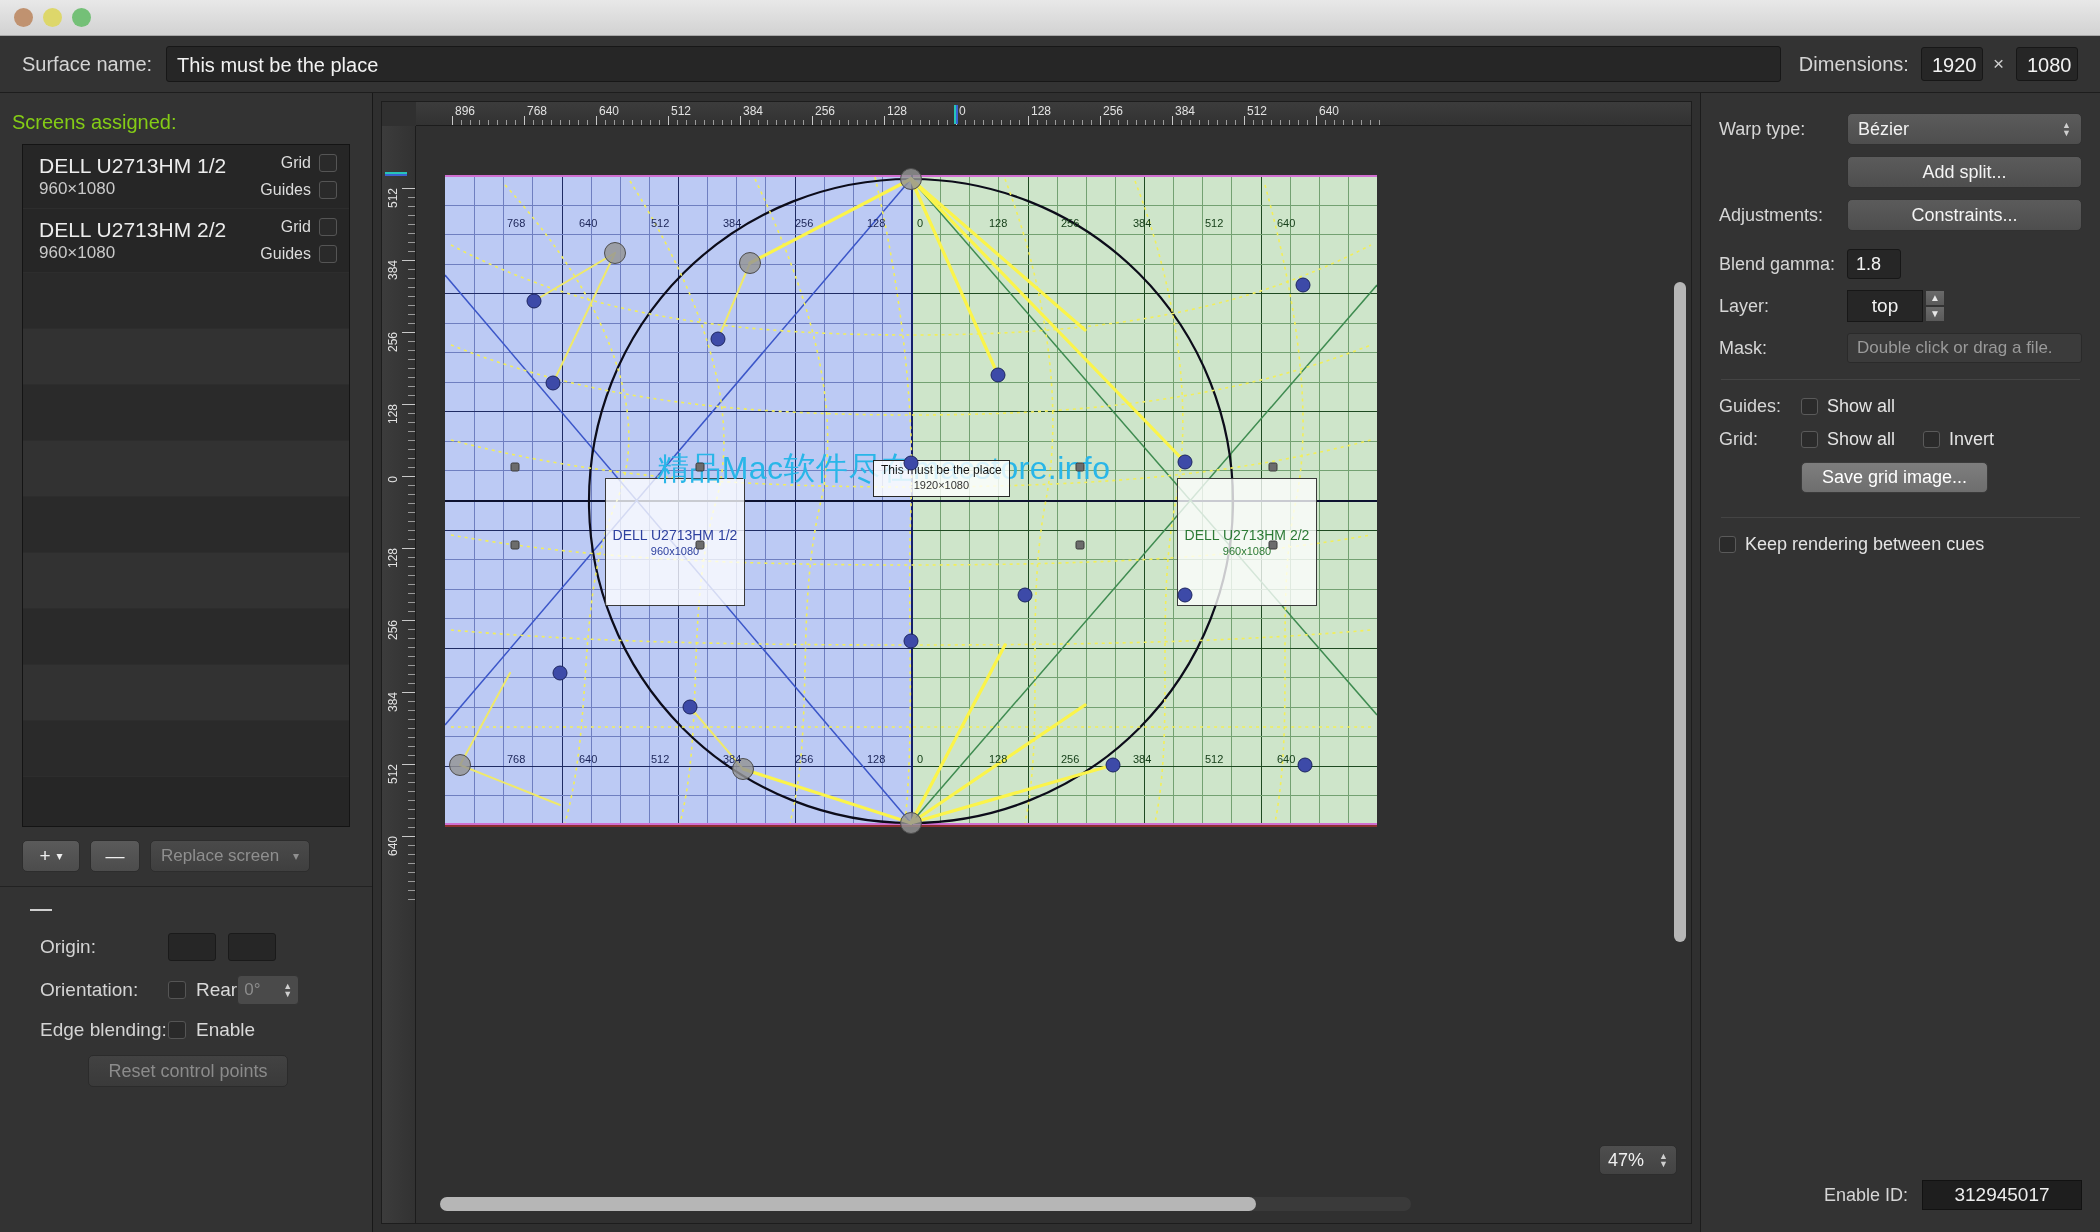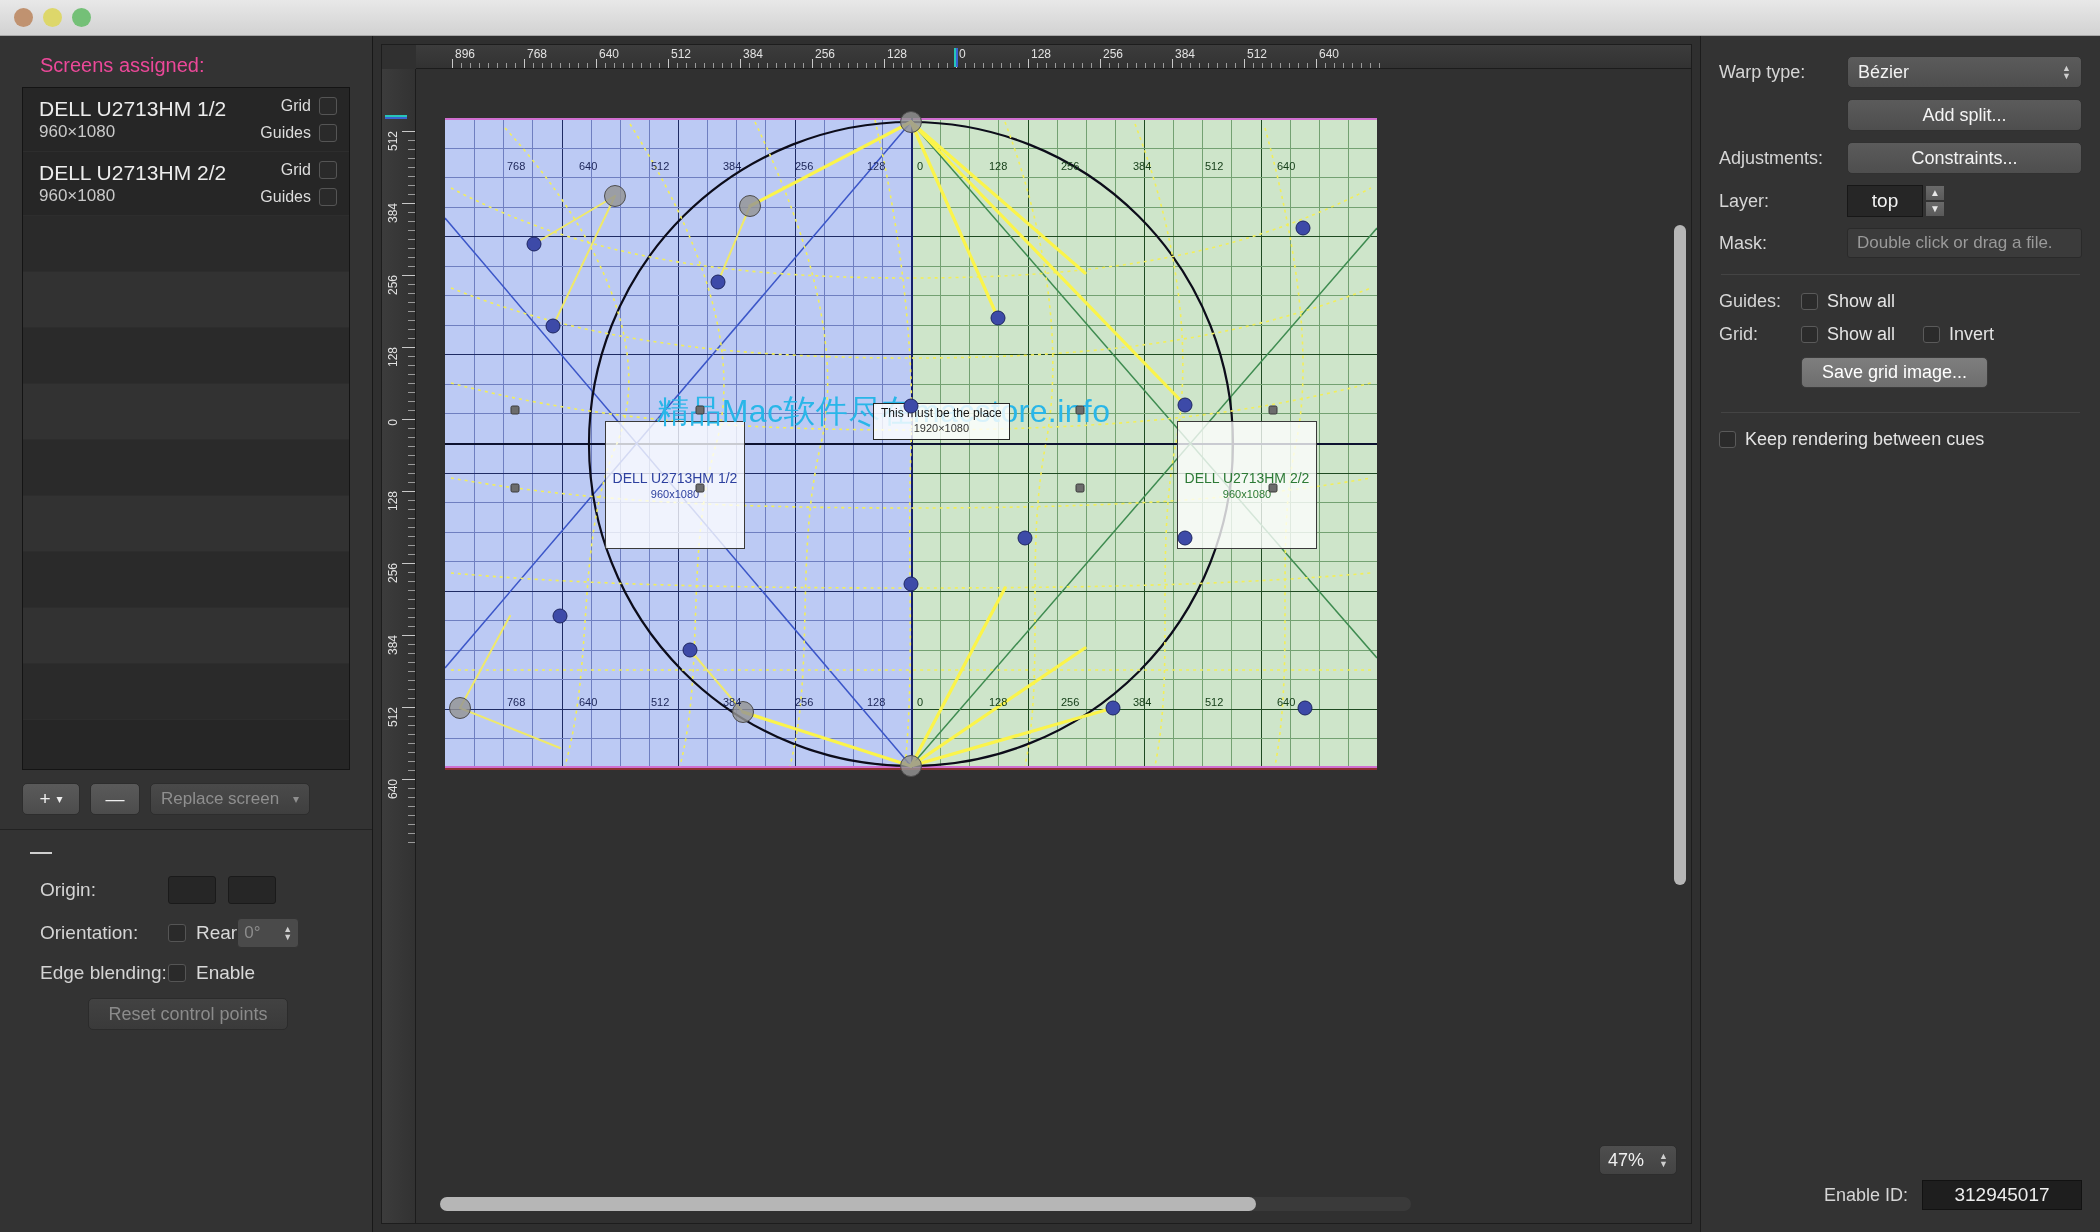--- a/index.html
+++ b/index.html
@@ -44,21 +44,21 @@
   .times{ color:#cfcfcf; font-size:19px; margin-left:10px; }
 
   
   .body{ flex:1; display:flex; min-height:0; }
 
   
   .sidebar{
     flex:0 0 373px; background:#333333; border-right:1px solid #181818;
     display:flex; flex-direction:column; position:relative;
   }
-  .sb-title{ color:#ec4899; font-size:20px; padding:18px 0 10px 40px; }
+  .sb-title{ color:#84cc16; font-size:20px; padding:18px 0 10px 12px; }
   .screen-list{
     margin:0 22px; background:#262626; border:1px solid #141414;
     flex:0 0 683px; overflow:hidden;
   }
   .screen-row{
     height:56px; display:flex; align-items:center; padding:0 12px 0 16px;
     border-bottom:1px solid #2d2d2d;
   }
   .screen-row.odd{ background:#2a2a2a; }
   .screen-row.even{ background:#323232; }
@@ -293,20 +293,28 @@
 <div class="window">
 
   <div class="titlebar">
     <div class="lights">
       <div class="light l-close"></div>
       <div class="light l-min"></div>
       <div class="light l-max"></div>
     </div>
   </div>
 
+  <div class="topbar">
+    <div class="lbl">Surface name:</div>
+    <div class="txtfield" id="surface-name-input">This must be the place</div>
+    <div class="lbl">Dimensions:</div>
+    <div class="txtfield dim-box">1920</div>
+    <div class="times">×</div>
+    <div class="txtfield dim-box">1080</div>
+  </div>
 
   <div class="body">
 
     <div class="sidebar">
       <div class="sb-title">Screens assigned:</div>
 
       <div class="screen-list">
         <div class="screen-row filled">
           <div class="sr-info">
             <div class="sr-name">DELL U2713HM 1/2</div>
@@ -860,20 +868,24 @@
       <div class="irow">
         <div class="ilbl"></div>
         <div class="pushbtn">Add split...</div>
       </div>
 
       <div class="irow">
         <div class="ilbl">Adjustments:</div>
         <div class="pushbtn">Constraints...</div>
       </div>
 
+      <div class="irow" style="margin-top:18px;">
+        <div class="ilbl">Blend gamma:</div>
+        <div class="numfield">1.8</div>
+      </div>
 
       <div class="irow">
         <div class="ilbl">Layer:</div>
         <div class="layerfield">top</div>
         <div class="stepper">
           <div>▲</div>
           <div>▼</div>
         </div>
       </div>
 

